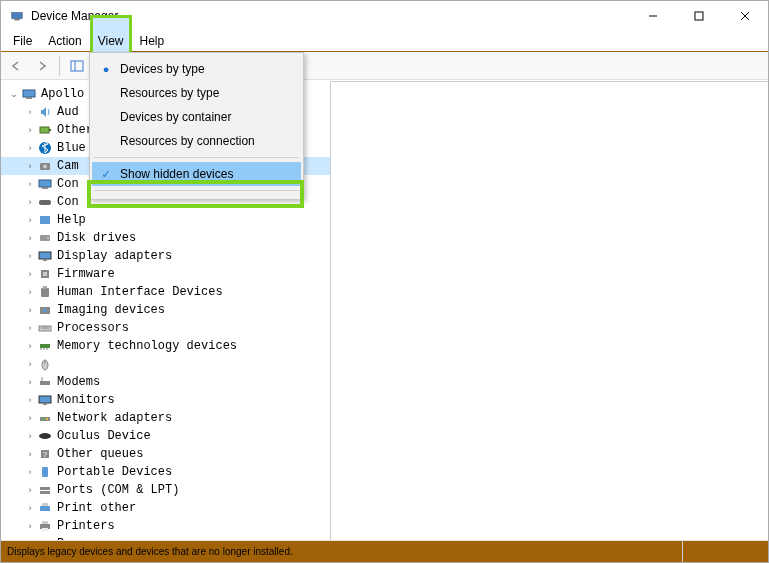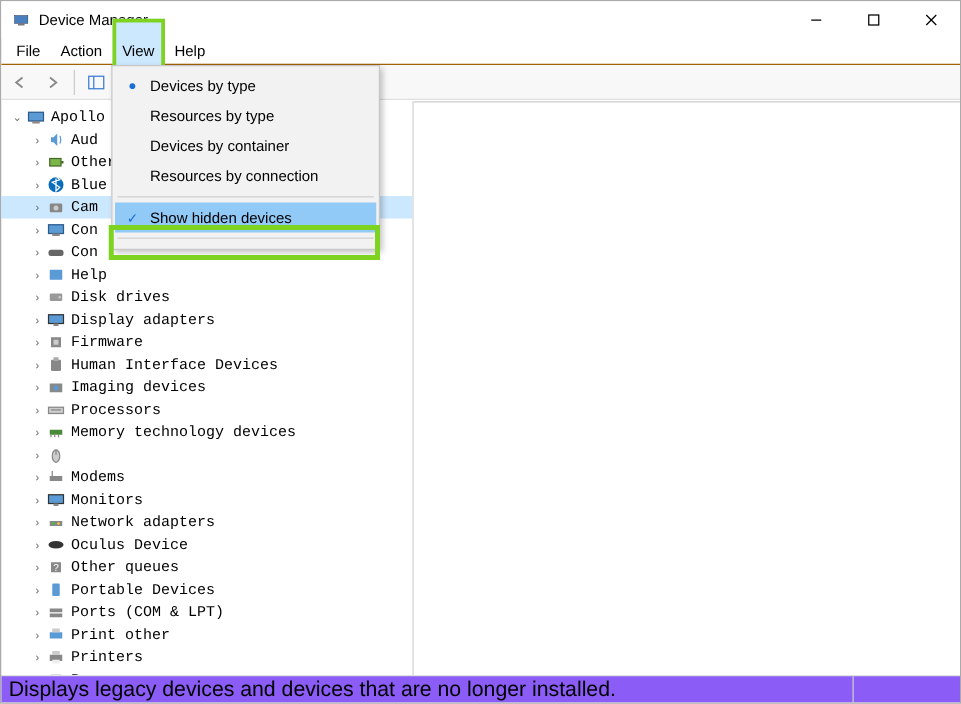--- a/index.html
+++ b/index.html
@@ -128,22 +128,22 @@
     border: 4px solid #7ED321;
     pointer-events:none;
   }
   .statusbar {
     position: absolute;
     bottom: 0; left: 0; right: 0;
     height: 22px;
     display: flex; align-items: center;
     padding: 0 6px;
     border-top: 1px solid #e0e0e0;
-    font-size: 17px;
-    background: #8b5cf6;
+    font-size: 10px;
+    background: #a16207;
   }
   .statusbar .seg { border-left:1px solid #ccc; height:100%; margin-left:auto; width:80px;}
   
   .tree-panel::-webkit-scrollbar { width: 17px; }
   .tree-panel::-webkit-scrollbar-track { background: #f0f0f0; }
   .tree-panel::-webkit-scrollbar-thumb { background: #c2c2c2; }
 </style>
 </head>
 <body>
 

